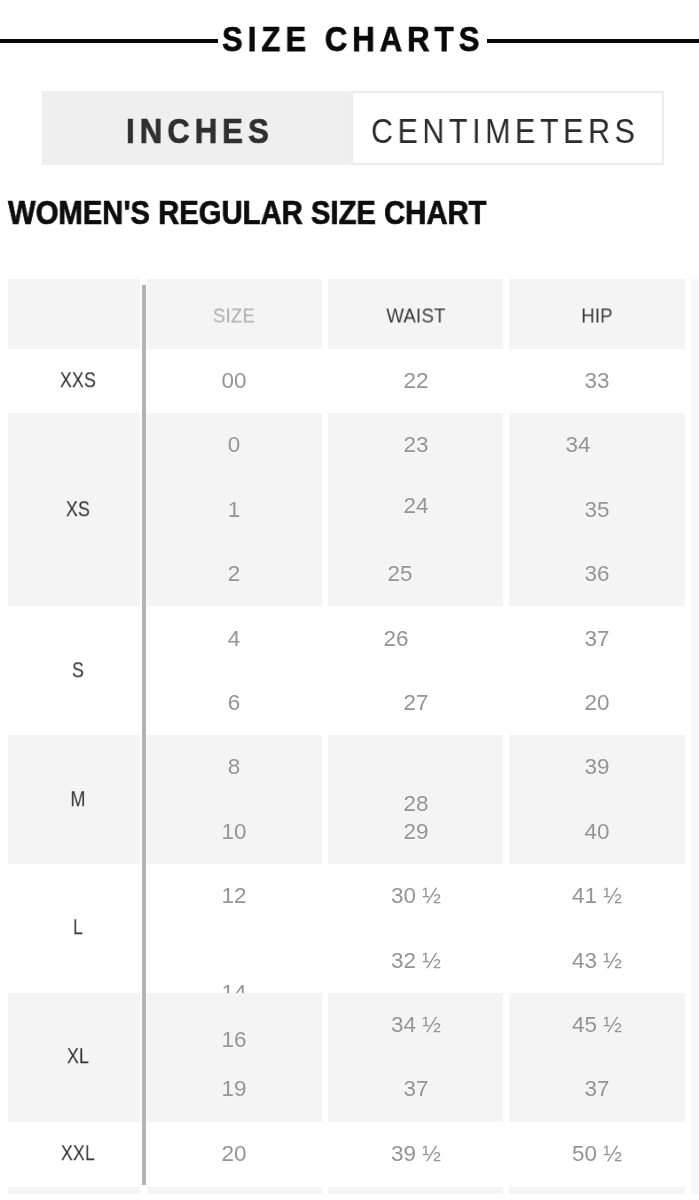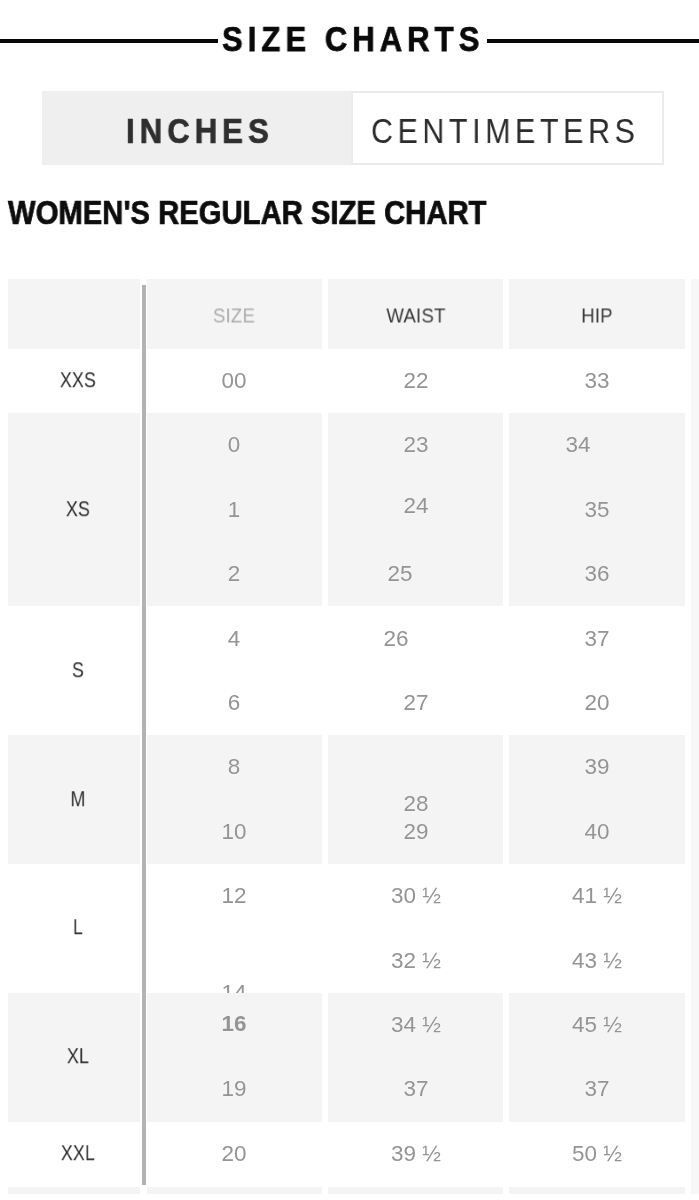--- a/index.html
+++ b/index.html
@@ -142,21 +142,21 @@
         <span class="txt numtxt" style="left: 234.45px; top: 96.615px; margin-top: 32px;">14</span>
         <span class="txt numtxt" style="left: 415.65px; top: 96.615px;">32 ½</span>
         <span class="txt numtxt" style="left: 597.2px; top: 96.615px;">43 ½</span>
       </div>
       <div class="grp" style="position: absolute; top: 713.8px; height: 128.82px;">
         <div class="cellbg sh" style="left: 8px; width: 131.9px; top: 0px; height: 128.82px;"></div>
         <div class="cellbg sh" style="left: 147.2px; width: 174.5px; top: 0px; height: 128.82px;"></div>
         <div class="cellbg sh" style="left: 328.3px; width: 174.7px; top: 0px; height: 128.82px;"></div>
         <div class="cellbg sh" style="left: 509.4px; width: 175.6px; top: 0px; height: 128.82px;"></div>
         <span class="txt lbltxt" style="left: 77.6px; top: 64.41px;">XL</span>
-        <span class="txt numtxt" style="left: 234.45px; top: 31px; font-weight: bold;">16</span>
+        <span class="txt numtxt" style="left: 234.45px; top: 47px;">16</span>
         <span class="txt numtxt" style="left: 415.65px; top: 32.205px;">34 ½</span>
         <span class="txt numtxt" style="left: 597.2px; top: 32.205px;">45 ½</span>
         <span class="txt numtxt" style="left: 234.45px; top: 96.615px;">19</span>
         <span class="txt numtxt" style="left: 415.65px; top: 96.615px;">37</span>
         <span class="txt numtxt" style="left: 597.2px; top: 96.615px;">37</span>
       </div>
       <div class="grp" style="position: absolute; top: 842.62px; height: 64.41px;">
         <span class="txt lbltxt" style="left: 77.6px; top: 32.205px;">XXL</span>
         <span class="txt numtxt" style="left: 234.45px; top: 32.205px;">20</span>
         <span class="txt numtxt" style="left: 415.65px; top: 32.205px;">39 ½</span>

